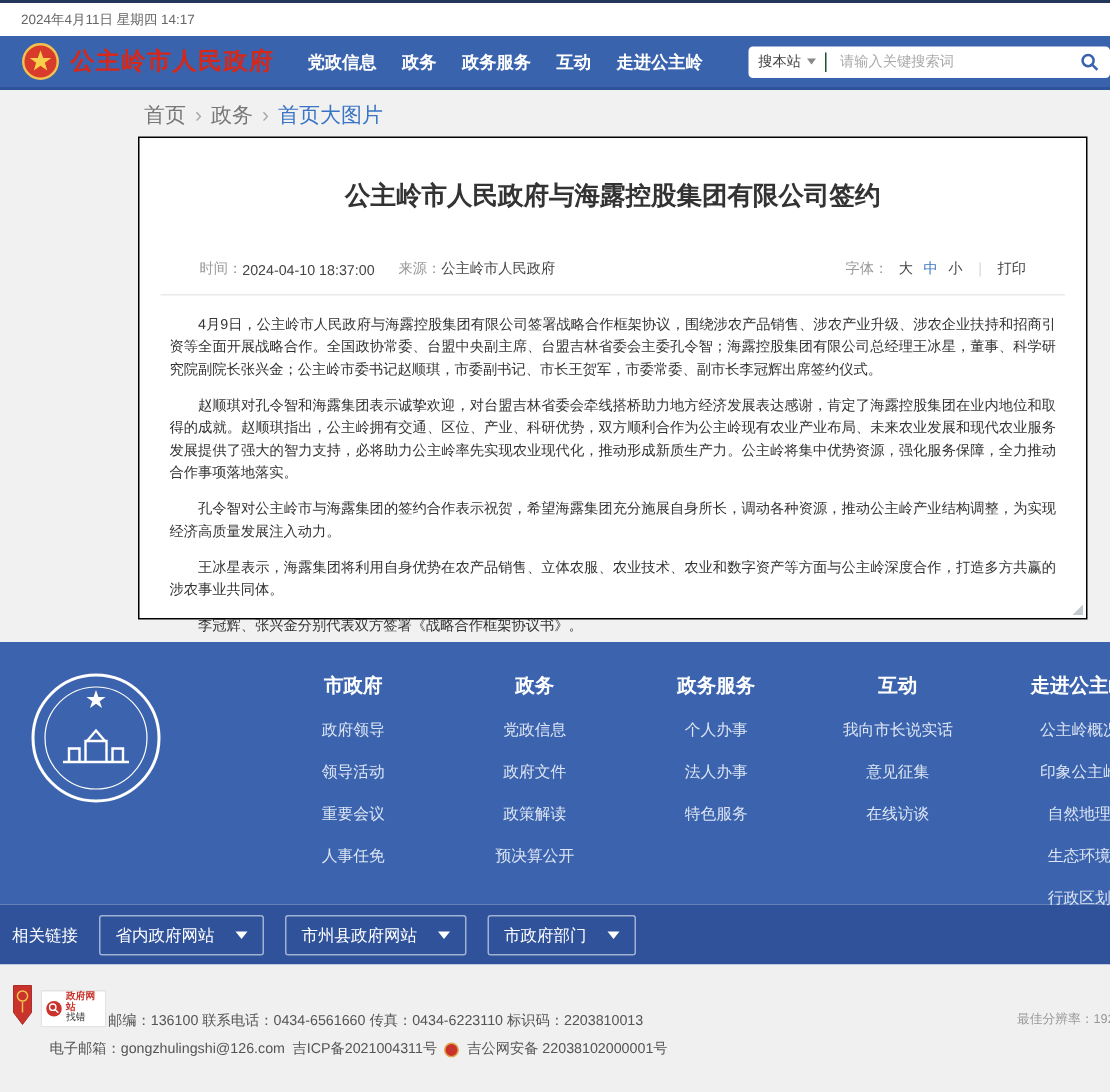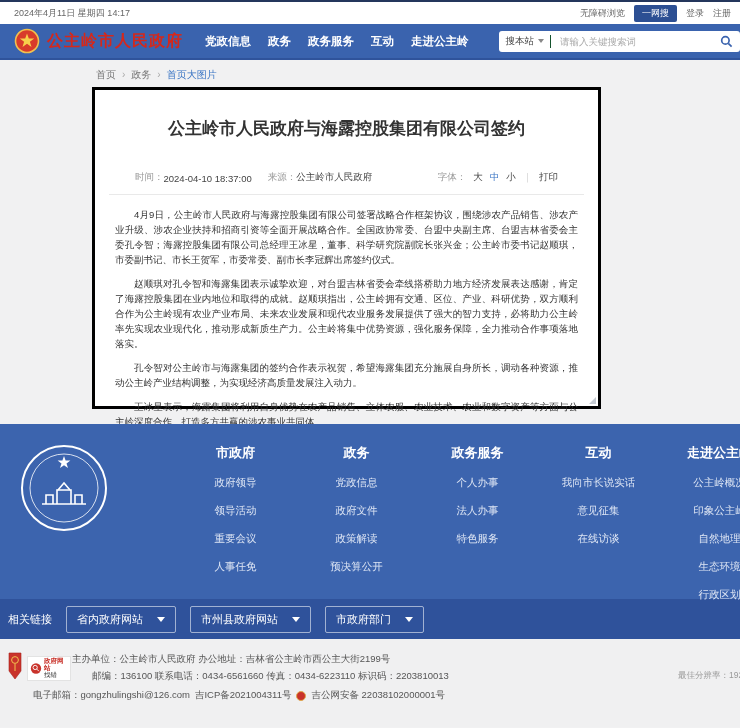--- a/index.html
+++ b/index.html
@@ -20,27 +20,27 @@
   .nav{display:flex;gap:17px;margin-left:22px;font-size:11.5px;font-weight:bold;color:#fff;white-space:nowrap;}
   .nav span{cursor:pointer;}
   .searchbox{margin-left:30px;width:250px;height:21px;background:#fff;border-radius:3px;display:flex;align-items:center;font-size:9.5px;color:#444;padding:0 7px;}
   .scope{display:flex;align-items:center;gap:4px;padding-right:6px;border-right:1px solid #14532d;cursor:pointer;white-space:nowrap;}
   .chev{width:0;height:0;border-left:3px solid transparent;border-right:3px solid transparent;border-top:4px solid #888;}
   .search-input{border:0;outline:0;flex:1;font-size:9.5px;color:#444;margin-left:7px;min-width:0;background:transparent;}
   .search-input::placeholder{color:#aaa;}
   .mag{cursor:pointer;display:flex;align-items:center;}
 
   
-  .crumb{padding:8px 13px 5px 96px;font-size:10px;color:#777;}
+  .crumb{padding:8px 13px 5px 96px;font-size:14px;color:#777;}
   .crumb .bc{cursor:pointer;}
   .crumb .bc:not(:last-child)::after{content:"›";margin:0 6px;color:#aaa;}
   .crumb-current{color:#3a75c4;}
 
   
-  .card{position:relative;margin-left:92px;width:509px;height:322px;background:#fff;border:3px solid #000000;box-sizing:border-box;}
+  .card{position:relative;margin-left:92px;width:633px;height:322px;background:#fff;border:1px solid #000000;box-sizing:border-box;}
   .card-title{text-align:center;margin-top:27px;font-size:17px;font-weight:bold;color:#333;}
   .meta{margin:31px 14px 0;padding:0 26px 10px;border-bottom:1px solid #e9e9e9;display:flex;align-items:flex-end;font-size:9.5px;color:#999;}
   .meta .v{color:#444;margin-right:16px;}
   .meta-right{margin-left:auto;display:flex;align-items:center;gap:7px;}
   .fs{color:#444;cursor:pointer;}
   .fs-mid{color:#3a75c4;}
   .meta-right .bar{color:#ccc;}
   .print{color:#444;cursor:pointer;}
   .article-body{padding:12px 20px 0;font-size:9.5px;line-height:15px;color:#333;text-align:justify;}
   .article-body p{margin:0 0 9px;text-indent:2em;}
@@ -57,47 +57,40 @@
 
   
   .strip{height:40px;background:#2f529b;display:flex;align-items:center;padding-left:8px;color:#fff;font-size:11px;}
   .strip-label{margin-right:14px;}
   .dropdown{border:1px solid rgba(255,255,255,.55);border-radius:2px;padding:5px 10px;margin-right:14px;display:flex;align-items:center;gap:14px;cursor:pointer;white-space:nowrap;}
   .dd-arrow{width:0;height:0;border-left:4px solid transparent;border-right:4px solid transparent;border-top:5px solid #fff;}
 
   
   .bottombar{height:88px;background:#f0f0f1;position:relative;font-size:9.5px;color:#555;}
   .b-line1{position:absolute;left:72px;top:14px;white-space:nowrap;}
-  .b-line2{position:absolute;left:72px;top:31px;white-space:nowrap;padding-left:20px;}
+  .b-line2{position:absolute;left:72px;top:31px;white-space:nowrap;}
   .b-line3{position:absolute;left:33px;top:50px;display:flex;align-items:center;gap:5px;white-space:nowrap;}
   .resolution{position:absolute;left:678px;top:31px;white-space:nowrap;color:#999;font-size:8.5px;}
   .badge-shield{position:absolute;left:8px;top:13px;cursor:pointer;}
   .badge-error{position:absolute;left:27px;top:17px;width:44px;height:25px;background:#fff;border:1px solid #e3e3e3;display:flex;align-items:center;gap:2px;padding:1px 2px;cursor:pointer;box-sizing:border-box;}
   .be-text{line-height:1;}
   .be-red{color:#c9332b;font-weight:bold;font-size:6.5px;display:block;}
   .be-black{color:#333;font-size:6.5px;display:block;margin-top:1px;}
   .police-dot{width:8px;height:8px;border-radius:50%;background:radial-gradient(circle at 35% 35%,#f6d463,#c33),0 0;background:#c9332b;border:1px solid #e0a94c;display:inline-block;}
   .linkish{cursor:pointer;}
 </style>
 </head>
 <body>
 
 <div class="page">
 
   <div class="topline"></div>
 
   <div class="topbar">
     <span>2024年4月11日 星期四 14:17</span>
-    <div class="topbar-right">
-      <span>无障碍浏览</span>
-      <span class="search-badge">一网搜</span>
-      <span>登录</span>
-      <span>注册</span>
-
-    </div>
   </div>
 
   <div class="header">
     <svg class="emblem" viewBox="0 0 26 26">
       <circle cx="13" cy="13" r="11.5" fill="#d83b2b" stroke="#f2c14e" stroke-width="1.6"></circle>
       <polygon points="13,5.5 14.8,10.6 20.2,10.6 15.9,13.8 17.5,19 13,15.8 8.5,19 10.1,13.8 5.8,10.6 11.2,10.6" fill="#f7d04b"></polygon>
     </svg>
     <span class="site-name">公主岭市人民政府</span>
     <div class="nav">
       <span>党政信息</span>
@@ -235,21 +228,20 @@
         <circle cx="6.5" cy="6.5" r="5.6" fill="#c9332b"></circle>
         <circle cx="5.6" cy="5.4" r="2.3" fill="none" stroke="#fff" stroke-width="1"></circle>
         <line x1="7.4" y1="7.2" x2="9.6" y2="9.4" stroke="#fff" stroke-width="1"></line>
       </svg>
       <span class="be-text">
         <span class="be-red">政府网站</span>
         <span class="be-black">找错</span>
       </span>
     </div>
 
-    <div class="b-line1">主办单位：公主岭市人民政府  办公地址：吉林省公主岭市西公主大街2199号</div>
     <div class="b-line2">邮编：136100  联系电话：0434-6561660  传真：0434-6223110  标识码：2203810013</div>
     <div class="b-line3">
       <span>电子邮箱：gongzhulingshi@126.com</span>
       <span class="linkish">吉ICP备2021004311号</span>
       <span class="police-dot"></span>
       <span class="linkish">吉公网安备 22038102000001号</span>
     </div>
     <div class="resolution">最佳分辨率：1920*1080</div>
   </div>
 

